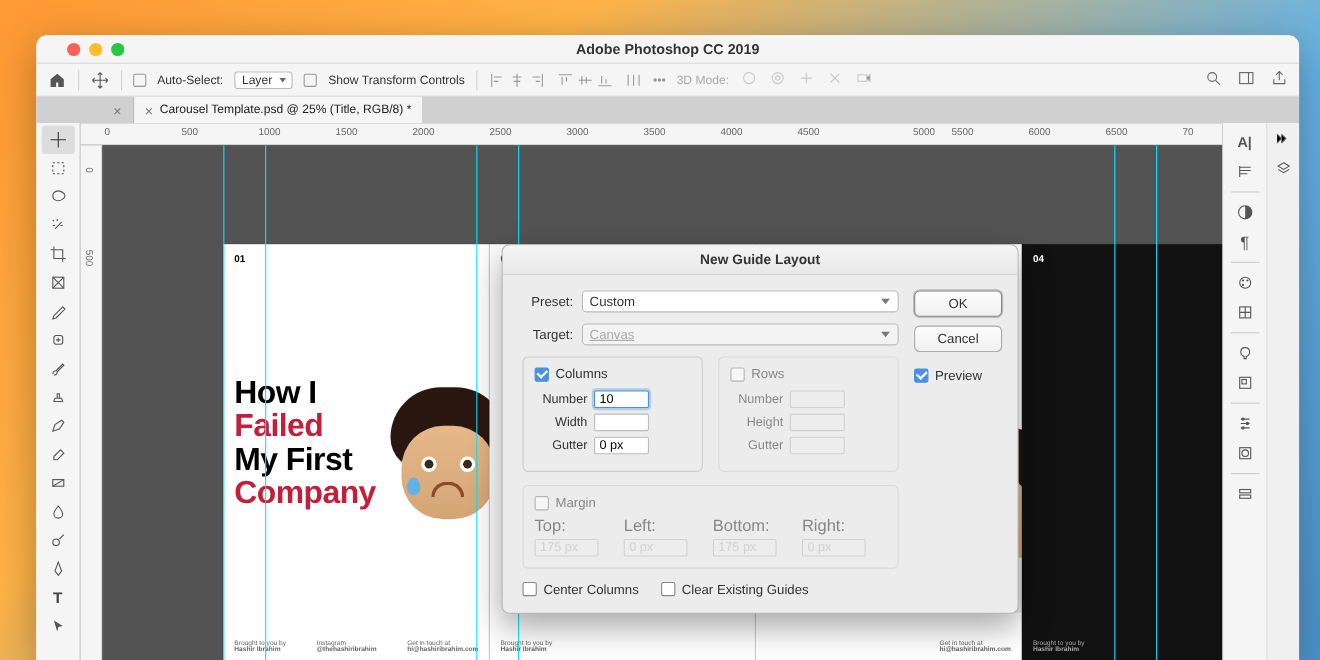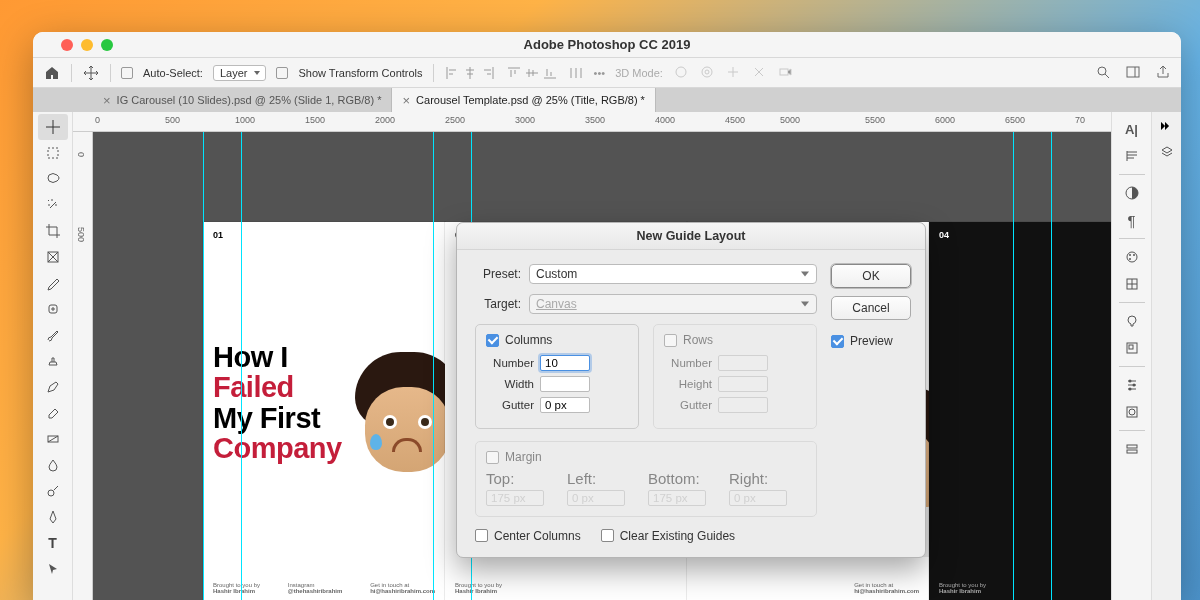--- a/index.html
+++ b/index.html
@@ -192,21 +192,20 @@
       <span><svg viewBox="0 0 16 16">
             <path fill="none" stroke="#666" d="M8 10V2M5 5l3-3 3 3M3 9v4h10V9"></path>
           </svg></span>
     </div>
   </div>
 
   <div class="tabs">
     <div class="tabpad"></div>
     <div class="tab">
       <span class="tabx">×</span>
-      <span>IG Carousel (10 Slides).psd @ 25% (Slide 1, RGB/8) *</span>
     </div>
     <div class="tab active">
       <span class="tabx">×</span>
       <span>Carousel Template.psd @ 25% (Title, RGB/8) *</span>
     </div>
   </div>
 
   <div class="workspace">
     <div class="toolbar">
       <div class="tool sel2">
@@ -308,21 +307,21 @@
         <span class="rtick" style="left:22px">0</span>
         <span class="rtick" style="left:92px">500</span>
         <span class="rtick" style="left:162px">1000</span>
         <span class="rtick" style="left:232px">1500</span>
         <span class="rtick" style="left:302px">2000</span>
         <span class="rtick" style="left:372px">2500</span>
         <span class="rtick" style="left:442px">3000</span>
         <span class="rtick" style="left:512px">3500</span>
         <span class="rtick" style="left:582px">4000</span>
         <span class="rtick" style="left:652px">4500</span>
-        <span class="rtick" style="left:707px">5000</span>
+        <span class="rtick" style="left:757px">5000</span>
         <span class="rtick" style="left:792px">5500</span>
         <span class="rtick" style="left:862px">6000</span>
         <span class="rtick" style="left:932px">6500</span>
         <span class="rtick" style="left:1002px">70</span>
       </div>
       <div class="canvasrow">
         <div class="vruler">
           <span style="position:absolute;top:20px;left:3px">0</span>
           <span style="position:absolute;top:95px;left:3px">500</span>
         </div>

